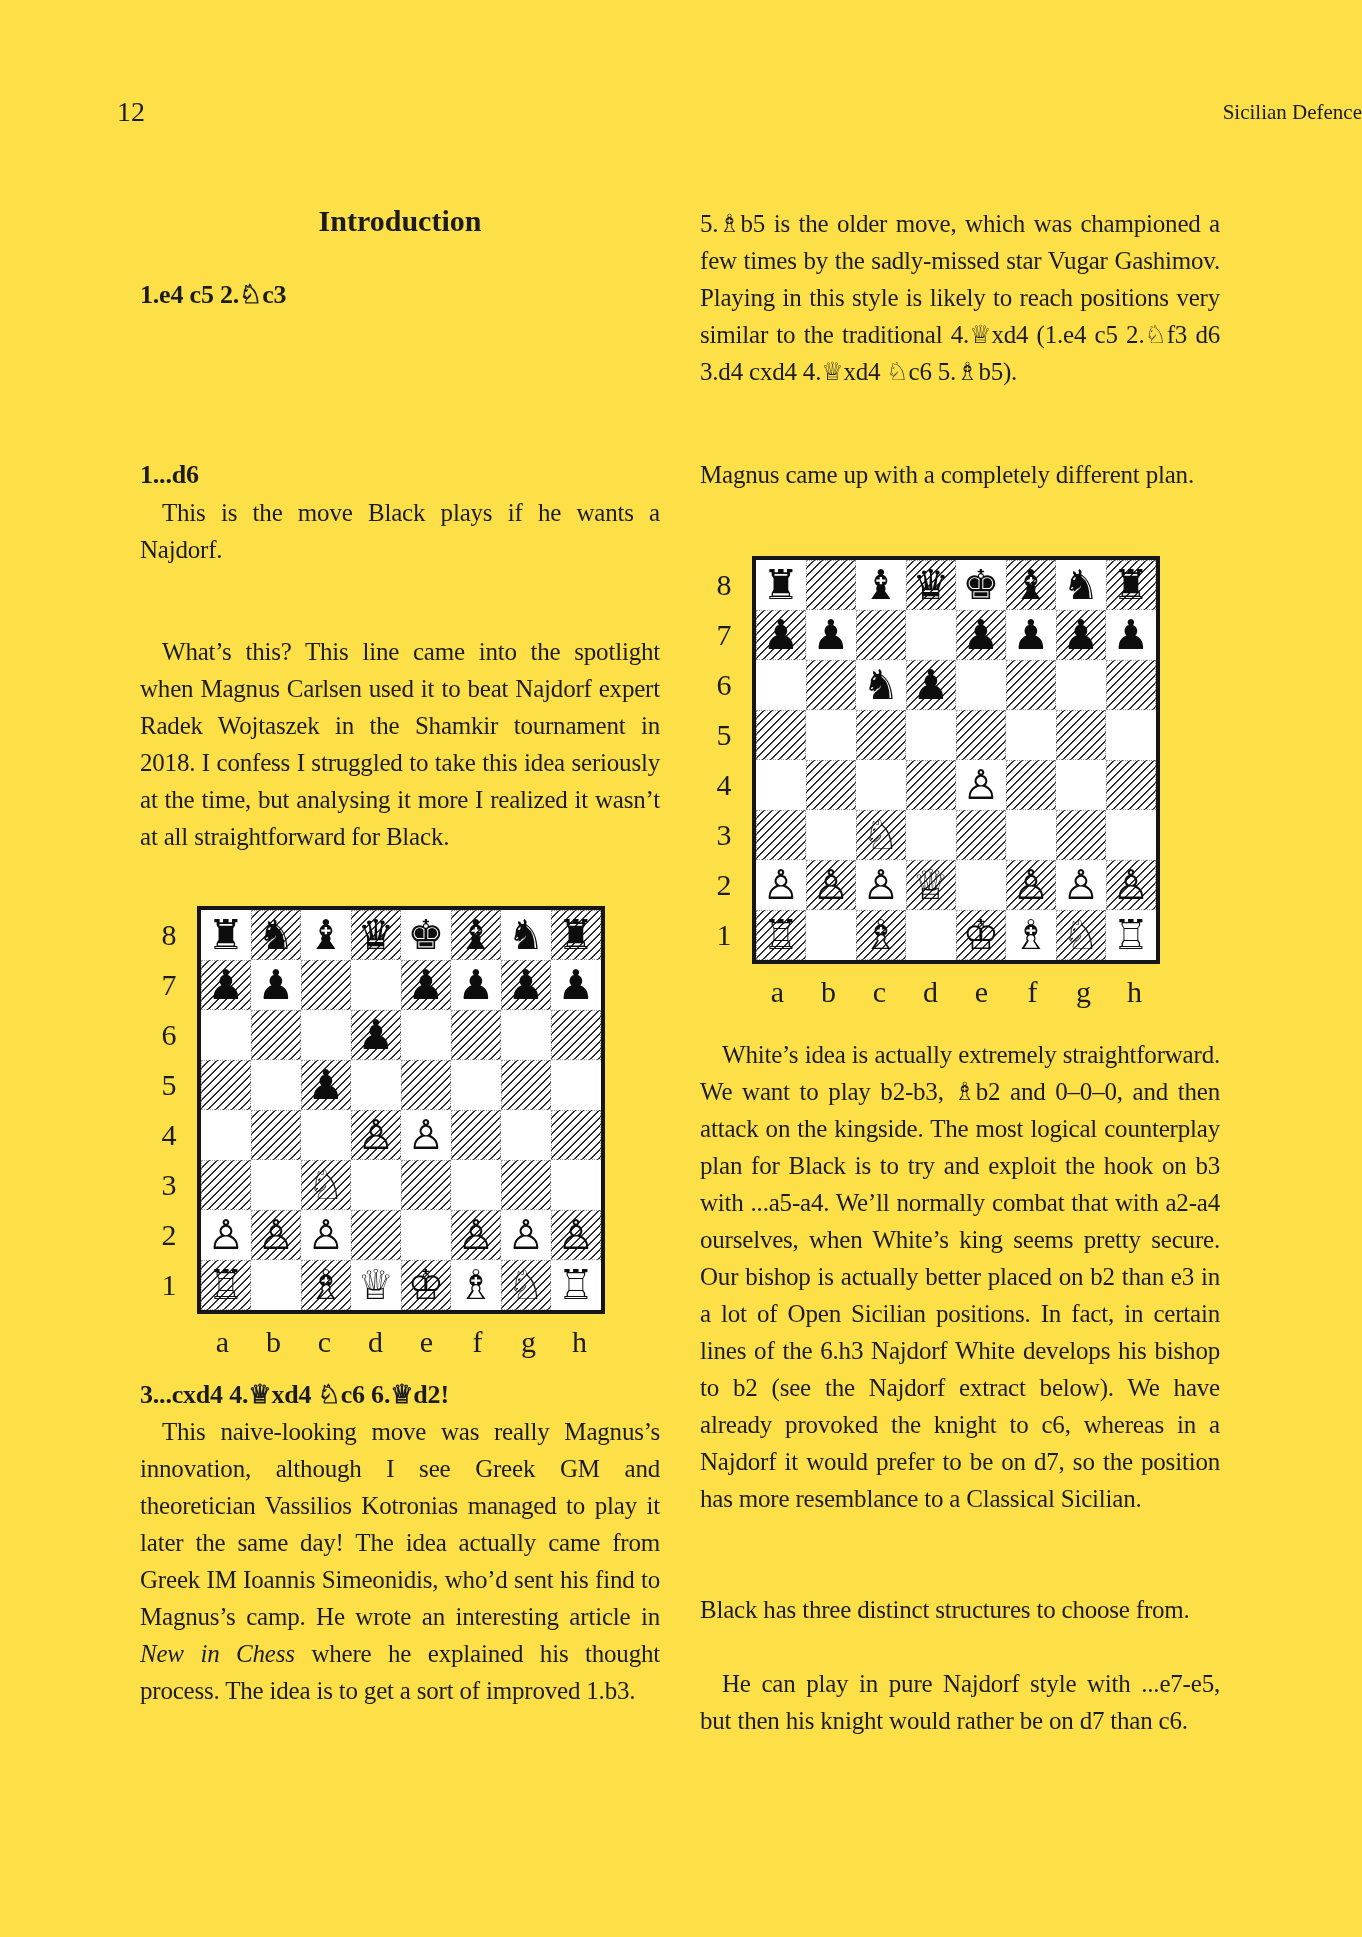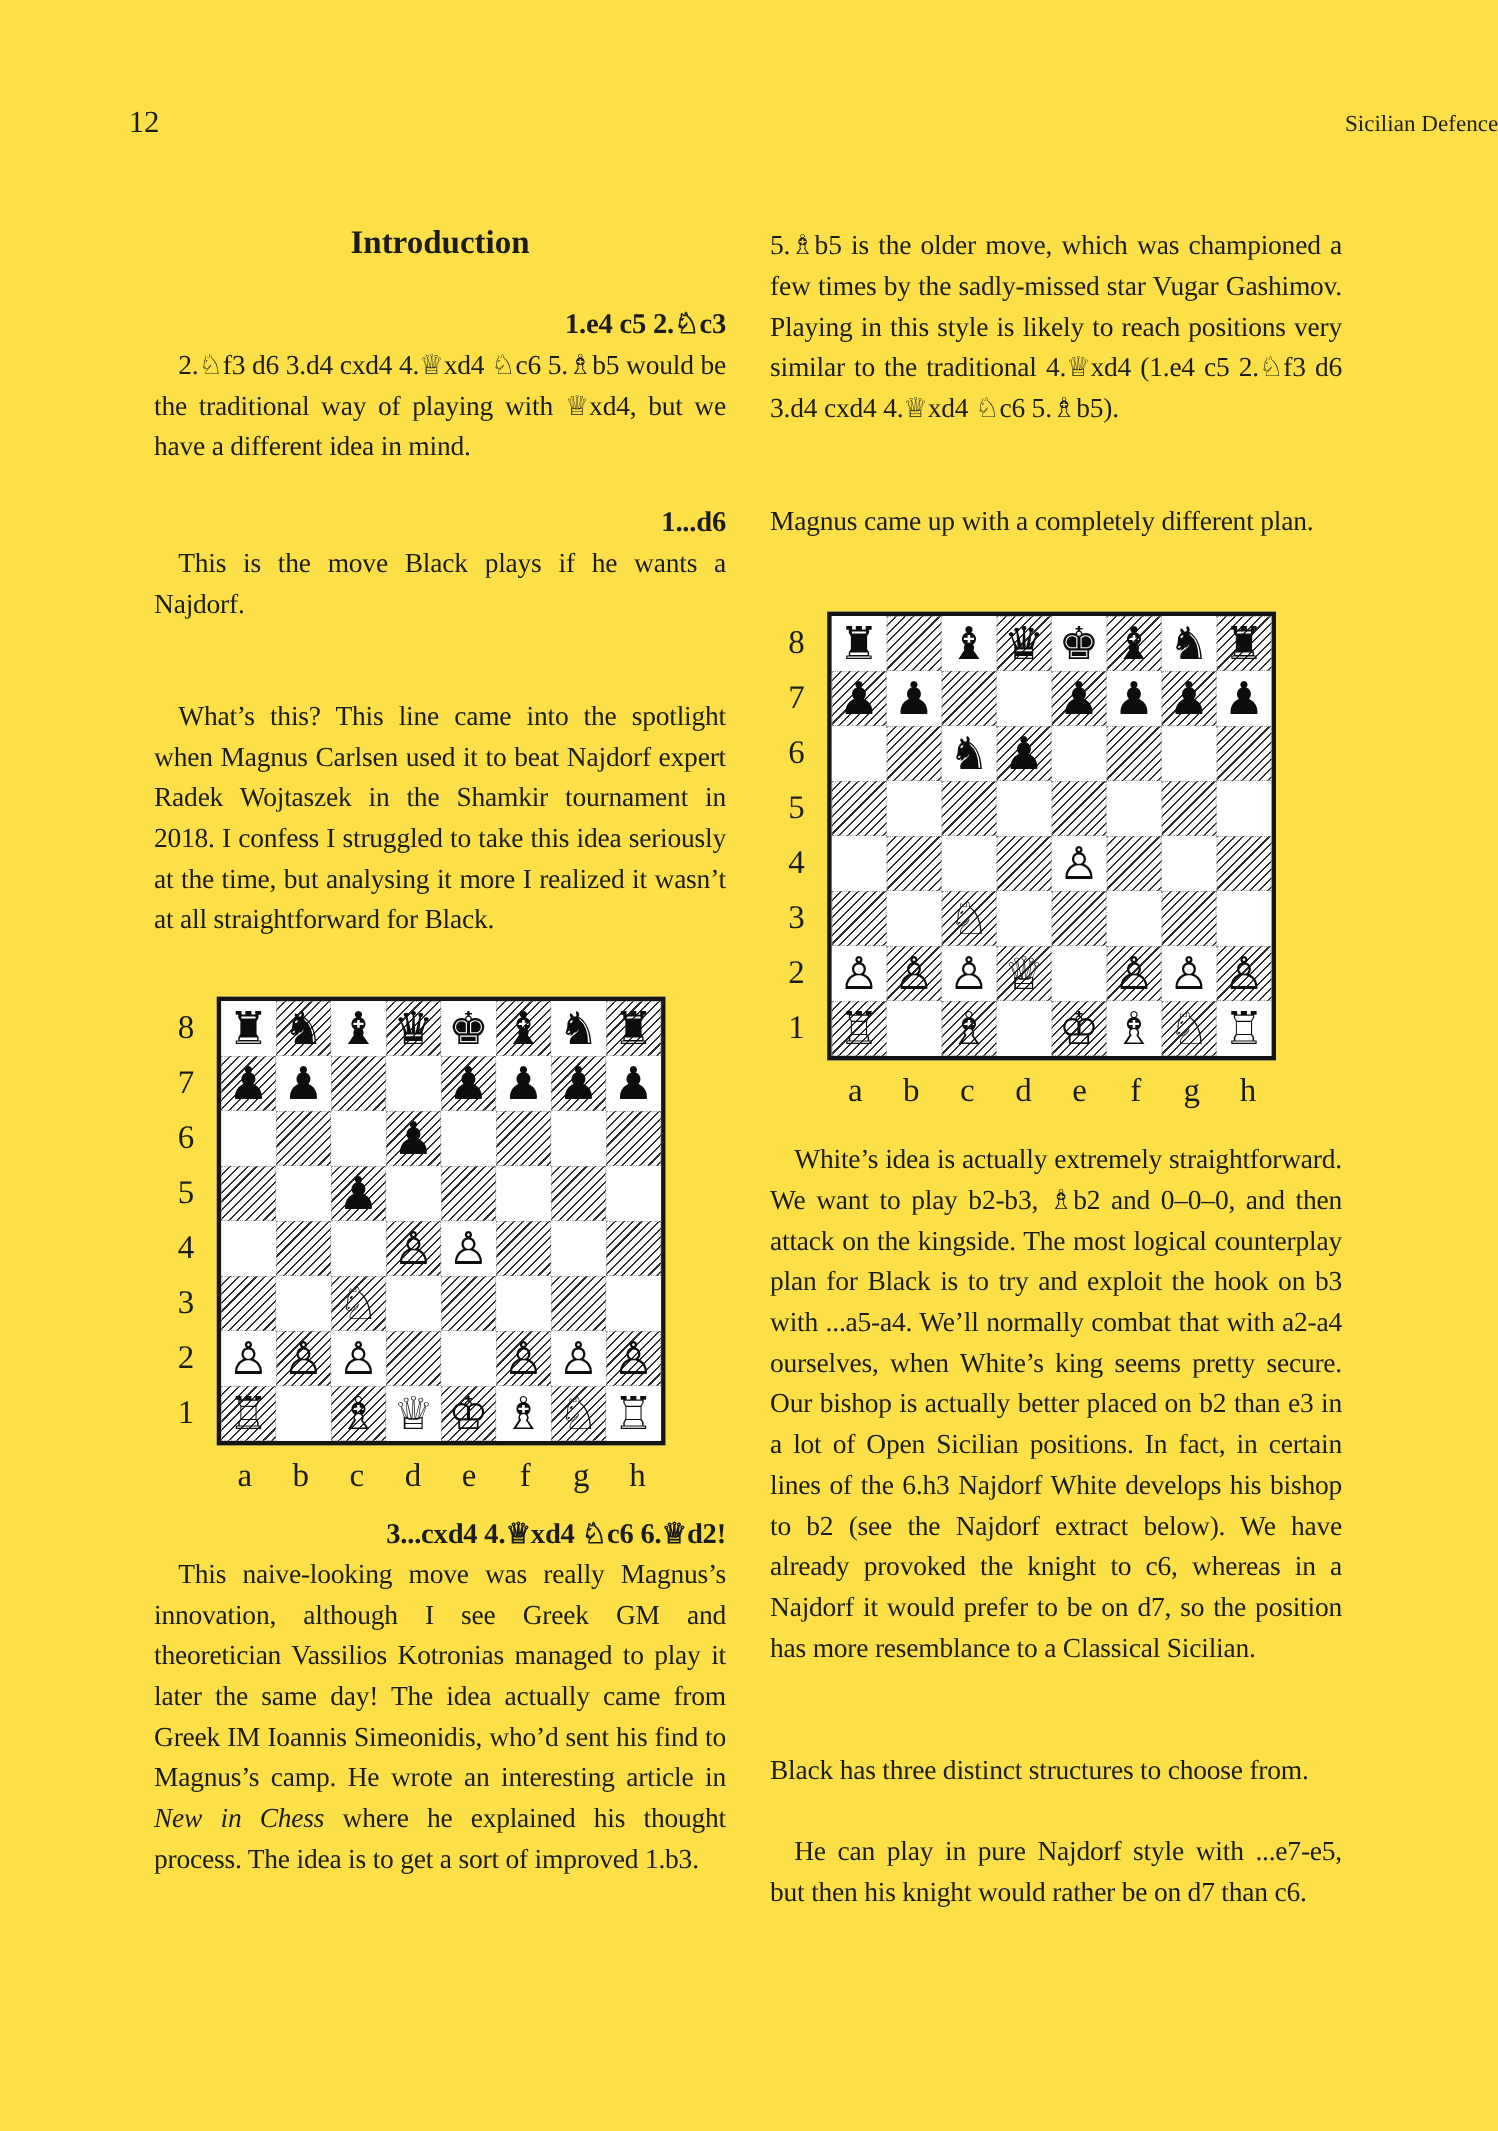--- a/index.html
+++ b/index.html
@@ -27,21 +27,21 @@
   .block{position:absolute;left:0;width:520px;}
   p.body{
     margin:0;
     font-size:25px;line-height:37px;letter-spacing:-0.2px;
     text-align:justify;
   }
   p.body .ital{font-style:italic;}
   .indent{text-indent:22px;}
   .move-heading{
     margin:0;font-weight:bold;font-size:26px;line-height:37px;letter-spacing:-0.2px;
-    text-align:right;
+    text-align:left;
   }
   .section-heading{
     margin:0;font-weight:bold;font-size:30px;line-height:36px;
     text-align:center;width:100%;
   }
 
   
   .diagram{position:absolute;width:500px;height:462px;}
   .rank-labels{position:absolute;left:0;top:4px;width:40px;}
   .rank-label{height:50px;line-height:50px;font-size:30px;text-align:center;}
@@ -78,21 +78,20 @@
 
 <div class="page">
 
   <div class="page-number">12</div>
   <div class="page-title">Sicilian Defence</div>
 
   <div class="col col-left">
     <h2 class="block section-heading" style="top:203px;">Introduction</h2>
 
     <p class="block move-heading" style="top:276px;">1.e4 c5 2.♘c3</p>
-    <p class="block body indent" style="top:314px;">2.♘f3 d6 3.d4 cxd4 4.♕xd4 ♘c6 5.♗b5 would be the traditional way of playing with ♕xd4, but we have a different idea in mind.</p>
 
     <p class="block move-heading" style="top:456px;">1...d6</p>
     <p class="block body indent" style="top:494px;">This is the move Black plays if he wants a Najdorf.</p>
 
     <p class="block body indent" style="top:633px;">What’s this? This line came into the spotlight when Magnus Carlsen used it to beat Najdorf expert Radek Wojtaszek in the Shamkir tournament in 2018. I confess I struggled to take this idea seriously at the time, but analysing it more I realized it wasn’t at all straightforward for Black.</p>
 
     <figure class="diagram" style="top:906px;left:9px;margin:0;">
       <div class="rank-labels">
           <div class="rank-label">8</div>
           <div class="rank-label">7</div>

